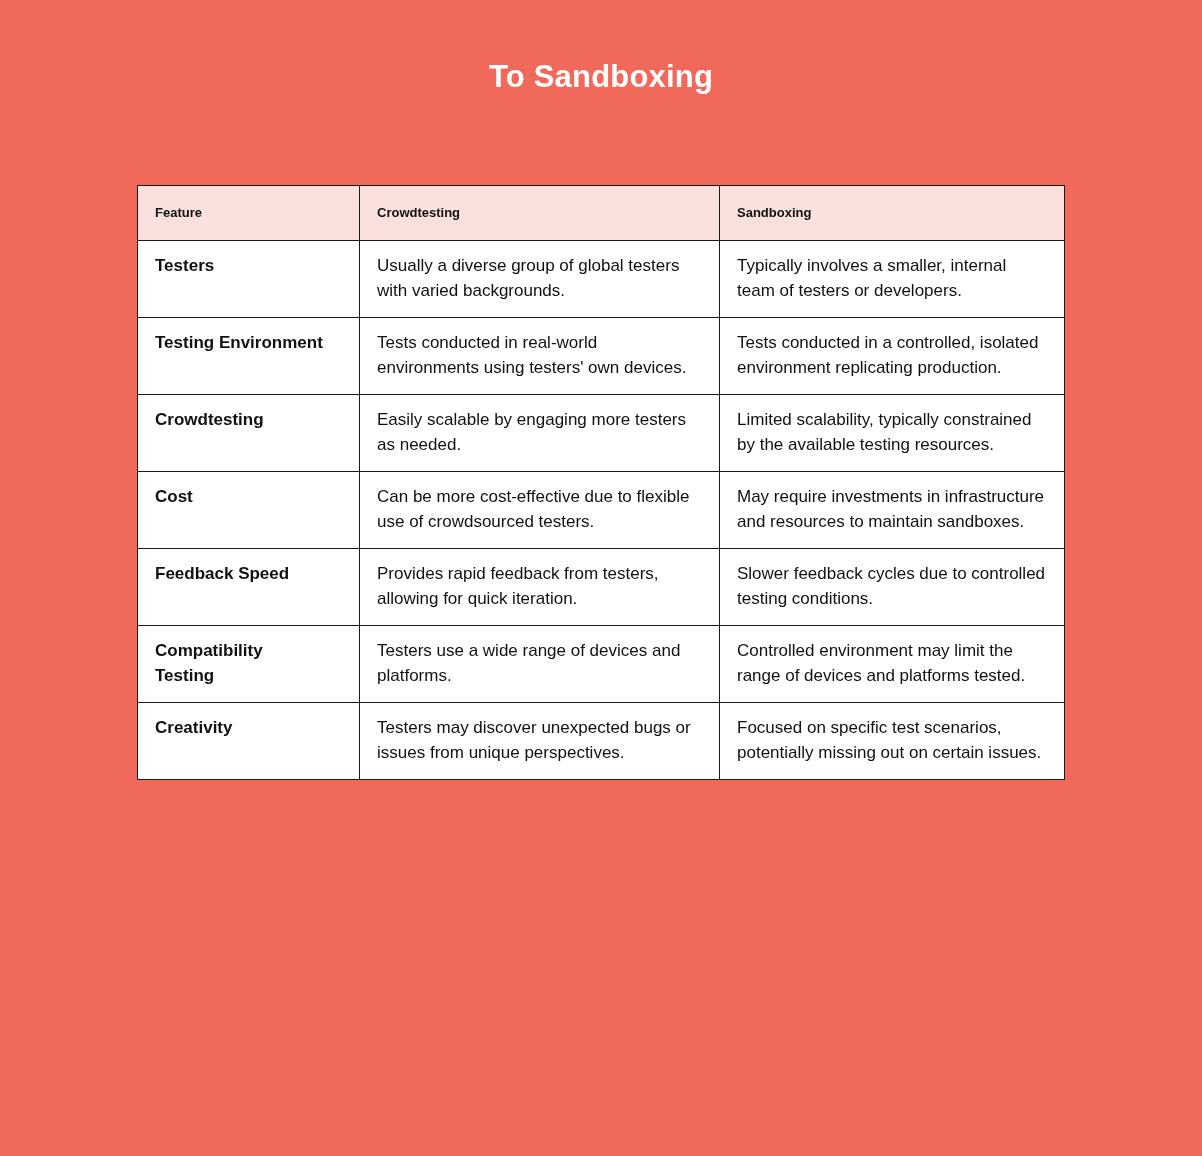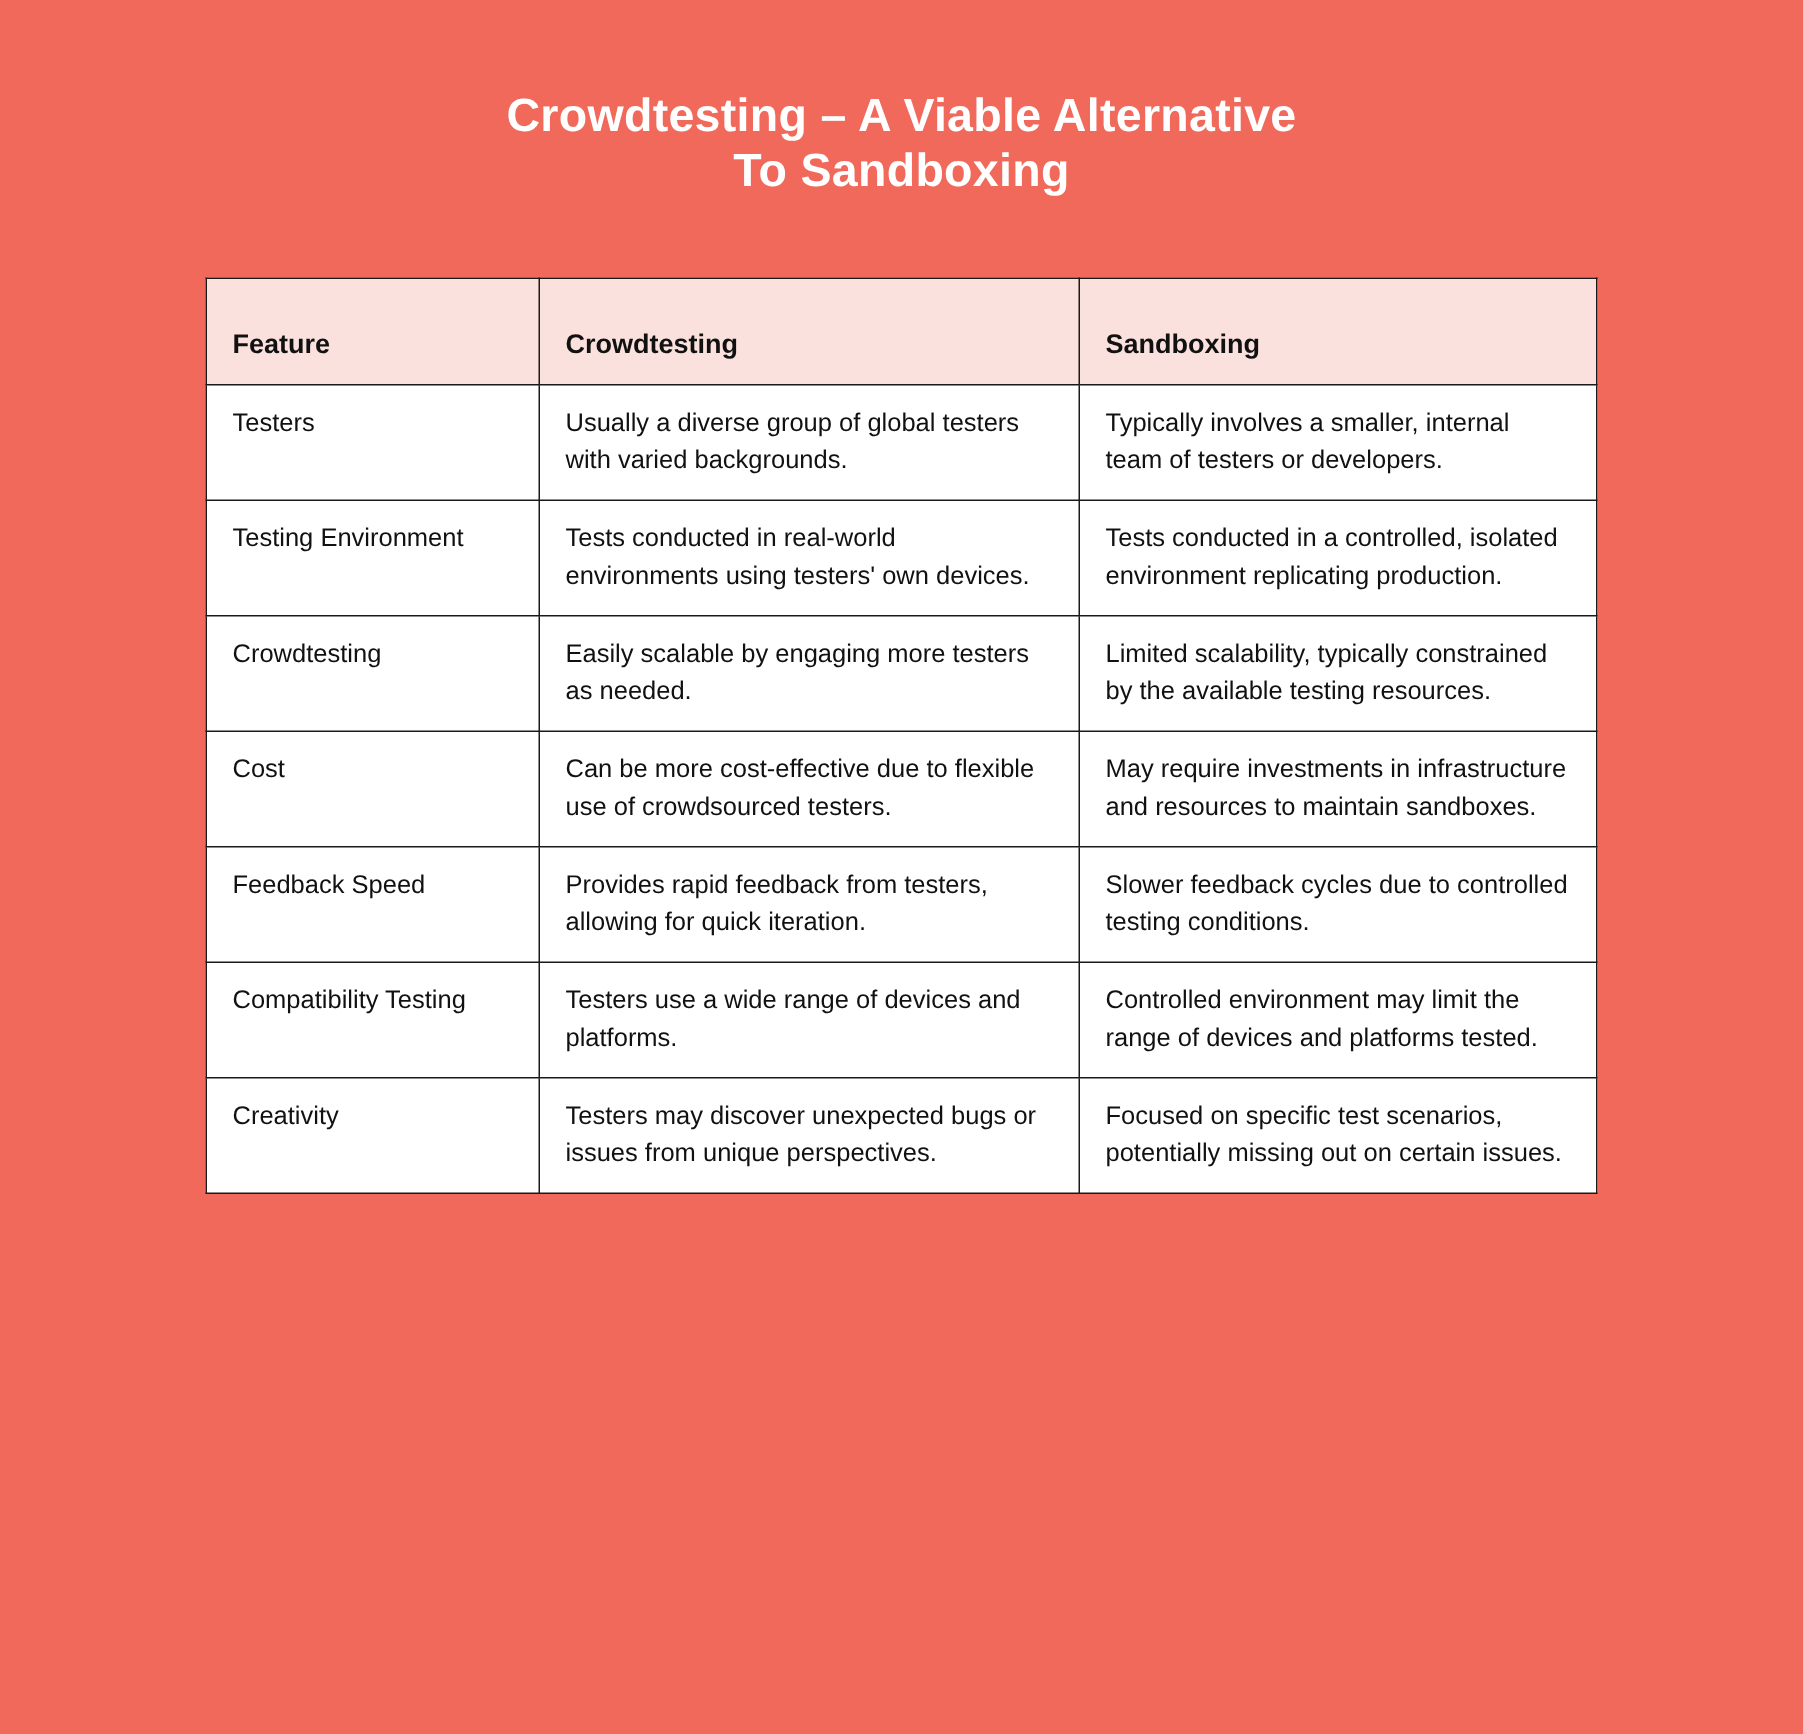--- a/index.html
+++ b/index.html
@@ -45,43 +45,42 @@
   col.c-crowd    { width: 360px; }
   col.c-sandbox  { width: 345px; }
   th, td {
     border: 1px solid #1A1A1A;
     text-align: left;
     vertical-align: top;
     color: #111111;
   }
   thead th {
     background: #FBE1DD;
-    font-size: 18px;
+    font-size: 13px;
     font-weight: 700;
-    padding: 32px 16px 16px 17px;
+    padding: 16px 16px 16px 17px;
     line-height: 22px;
   }
   tbody td {
     background: #FFFFFF;
     font-size: 17px;
     line-height: 25px;
     padding: 12px 16px 14px 17px;
   }
   tbody td.feature {
-    font-weight: 400;
+    font-weight: 700;
     padding-right: 36px;
   }
 </style>
 </head>
 <body>
 
 <div class="canvas">
 
   <h1 class="title">
-    <span>Crowdtesting – A Viable Alternative</span>
     <span>To Sandboxing</span>
   </h1>
 
   <div class="table-wrap">
     <table class="cmp">
       <colgroup>
         <col class="c-feature">
         <col class="c-crowd">
         <col class="c-sandbox">
       </colgroup>

